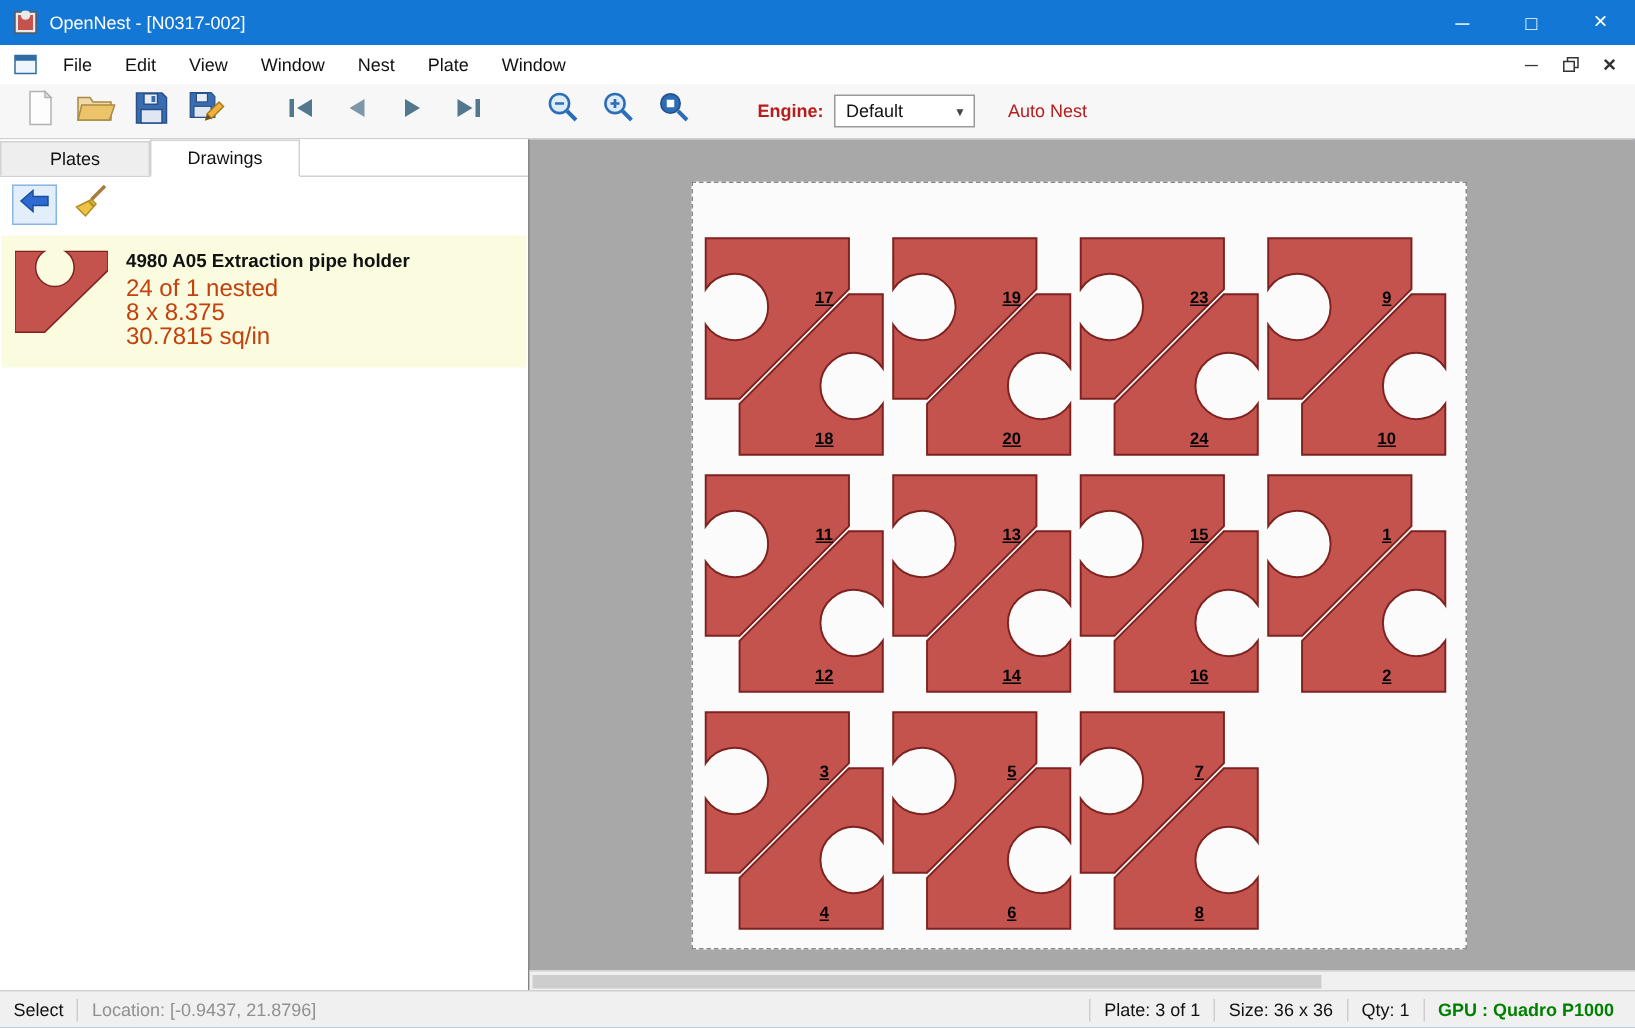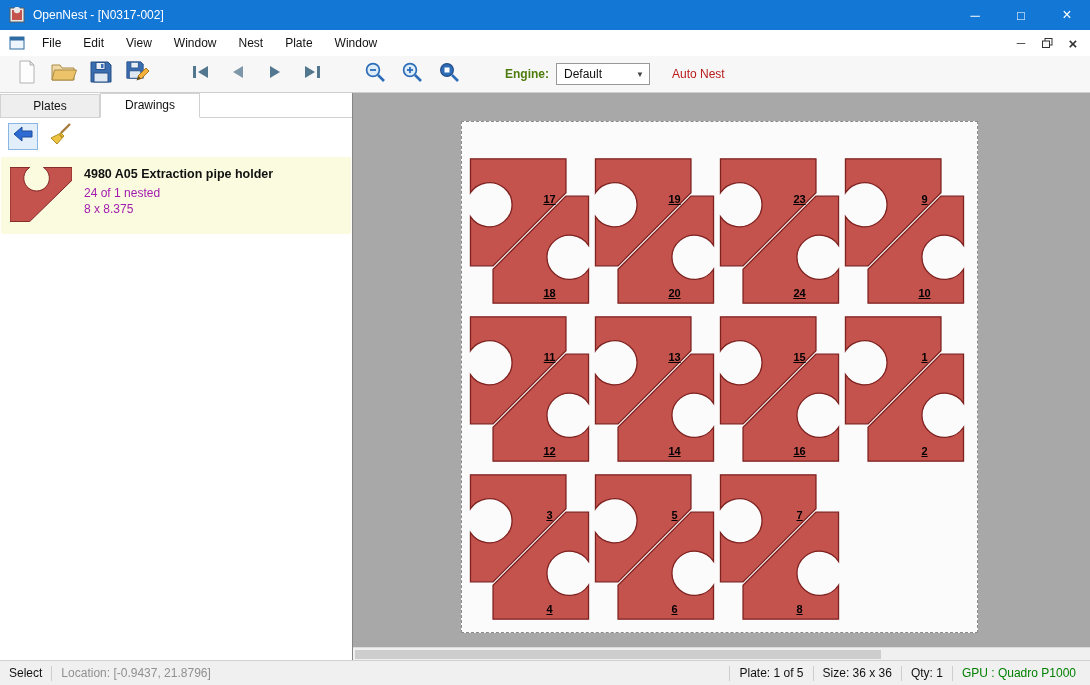--- a/index.html
+++ b/index.html
@@ -23,60 +23,60 @@
   .menubar .mdiicon{margin:0 6px 0 9px; display:flex;}
   .menu-item{font-size:12px; color:#111; padding:15px 11px; cursor:default;}
   .mdi-controls{position:absolute; right:6px; top:0; height:26px; display:flex; align-items:center; gap:4px;}
   .mdi-btn{width:22px; height:20px; display:flex; align-items:center; justify-content:center; color:#333; font-size:12px;}
   .mdi-btn.close{font-size:15px; font-weight:bold;}
 
   
   .toolbar{position:absolute; left:0; top:56px; width:1090px; height:37px; background:#f7f7f7; border-bottom:1px solid #cfcfcf; display:flex; align-items:center; padding-left:12px;}
   .tb-btn{width:30px; height:30px; display:flex; align-items:center; justify-content:center; margin-right:7px;}
   .tb-gap{width:26px;}
-  .engine-label{font-size:12px; font-weight:bold; color:#4d7c0f; margin-left:34px; margin-right:7px;}
+  .engine-label{font-size:12px; font-weight:bold; color:#b91c1c; margin-left:34px; margin-right:7px;}
   .engine-combo{width:94px; height:22px; background:#fff; border:1px solid #999; display:flex; align-items:center; justify-content:space-between; padding:0 5px 0 7px;}
   .engine-combo .val{font-size:12px; color:#111;}
   .engine-combo .arr{font-size:8px; color:#444;}
   .autonest{font-size:12px; color:#b91c1c; margin-left:22px;}
 
   
   .sidebar{position:absolute; left:0; top:93px; width:352px; height:567px; background:#fff;}
   .tabstrip{display:flex; align-items:center; height:25px; border-bottom:1px solid #d2d2d2; background:#fff;}
   .tab{width:100px; height:23px; line-height:22px; text-align:center; font-size:12px; color:#111; background:#eeeeee; border:1px solid #d2d2d2; border-bottom:none; cursor:default;}
   .tab.active{height:25px; margin-bottom:-1px; background:#fff; border-bottom:1px solid #fff;}
   .side-toolbar{height:36px; display:flex; align-items:center; padding-left:8px; gap:8px;}
   .side-btn{width:30px; height:27px; display:flex; align-items:center; justify-content:center;}
   .side-btn.highlight{border:1px solid #8ab6e4; background:#e2eefa;}
   .part-item{margin:3px 1px 16px 1px; background:var(--selected-item-bg); display:flex; padding:10px 8px 12px 9px;}
   .thumb-svg{width:62px; height:55px; display:block; fill:var(--part-fill); stroke:var(--part-stroke); stroke-width:2;}
   .part-info{margin-left:12px;}
   .part-title{font-size:12.5px; font-weight:bold; color:#111; margin-bottom:4px;}
-  .part-line{font-size:12px; color:#a21caf; line-height:16px;}
+  .part-line{font-size:16px; color:#c2410c; line-height:16px;}
 
   
   .canvas{position:absolute; left:352px; top:93px; width:850px; height:567px; background:var(--canvas-bg); border-left:1px solid #868686;}
   .plate{position:absolute; left:108px; top:28px; width:517px; height:512px; background:#fbfbfb; border:1px dashed #8a8a8a;}
   .pairs-grid{position:absolute; left:5px; top:30px; display:grid; grid-template-columns:repeat(4,125px); grid-template-rows:repeat(3,158px);}
   .pair{position:relative;}
   .pair-svg{position:absolute; left:0; top:0; width:100%; height:100%; fill:var(--part-fill); stroke:var(--part-stroke); stroke-width:1.5; display:block;}
   .pnum{position:absolute; transform:translate(-50%,-50%); font-size:11px; font-weight:bold; color:#000; text-decoration:underline; white-space:nowrap;}
   .pnum-top{left:66%; top:30%;}
   .pnum-bottom{left:66%; top:89%;}
   .hscroll{position:absolute; left:0; right:0; bottom:0; height:13px; background:#f0f0f0; border-top:1px solid #dcdcdc;}
   .hscroll-thumb{position:absolute; left:2px; top:2px; height:9px; width:62%; background:#cdcdcd;}
 
   
   .statusbar{position:absolute; left:0; top:660px; width:1090px; height:25px; background:#f0f0f0; border-top:1px solid #d0d0d0; display:flex; align-items:center; font-size:12px; color:#111;}
   .sb-cell{padding:0 9px; white-space:nowrap;}
   .sb-cell.mode{min-width:46px;}
   .sb-cell.loc{color:#909090;}
   .sb-div{width:1px; height:15px; background:#cdcdcd;}
   .sb-spacer{flex:1;}
-  .sb-cell.gpu{color:var(--gpu-text); padding-right:14px;}
+  .sb-cell.gpu{color:var(--gpu-text); padding-right:14px;font-weight:bold;}
 </style>
 </head>
 <body>
 
 <svg width="0" height="0" style="position:absolute" aria-hidden="true">
   <defs>
     <path id="part-path" d="M 4 8 L 114 8 L 114 48 L 30 134 L 4 134 L 4 76 A 26 26 0 1 0 4 48 Z"></path>
     <g id="pair-shape">
       <use href="#part-path"></use>
       <use href="#part-path" transform="translate(144,186) rotate(180)"></use>
@@ -262,20 +262,21 @@
     <div class="part-item">
       <span>
         <svg class="thumb-svg" viewBox="8 4 126 110">
             <use href="#part-path" transform="scale(-1,1) rotate(90)"></use>
           </svg>
       </span>
       <div class="part-info">
         <div class="part-title">4980 A05 Extraction pipe holder</div>
         <div class="part-line">24 of 1 nested</div>
         <div class="part-line">8 x 8.375</div>
+        <div class="part-line">30.7815 sq/in</div>
       </div>
     </div>
   </div>
 
   <div class="canvas">
     <div class="plate">
       <div class="pairs-grid">
 
         <div class="pair">
           <svg class="pair-svg" viewBox="0 0 144 186" preserveAspectRatio="none">
@@ -363,21 +364,21 @@
       <div class="hscroll-thumb"></div>
     </div>
   </div>
 
   <div class="statusbar">
     <span class="sb-cell mode">Select</span>
     <span class="sb-div"></span>
     <span class="sb-cell loc">Location: [-0.9437, 21.8796]</span>
     <span class="sb-spacer"></span>
     <span class="sb-div"></span>
-    <span class="sb-cell">Plate: 1 of 5</span>
+    <span class="sb-cell">Plate: 3 of 1</span>
     <span class="sb-div"></span>
     <span class="sb-cell">Size: 36 x 36</span>
     <span class="sb-div"></span>
     <span class="sb-cell">Qty: 1</span>
     <span class="sb-div"></span>
     <span class="sb-cell gpu">GPU : Quadro P1000</span>
   </div>
 
 </div>
 

